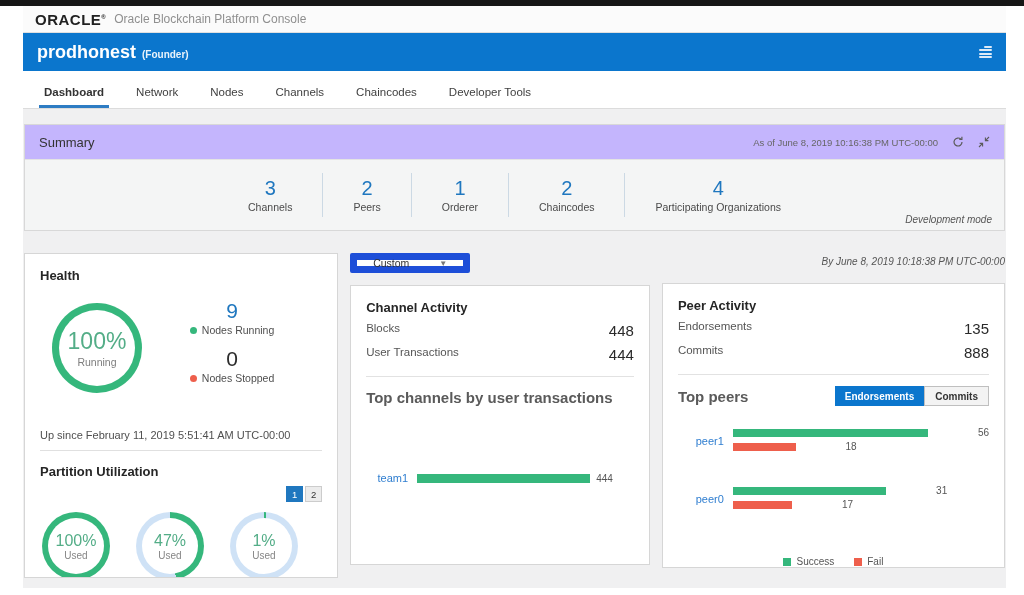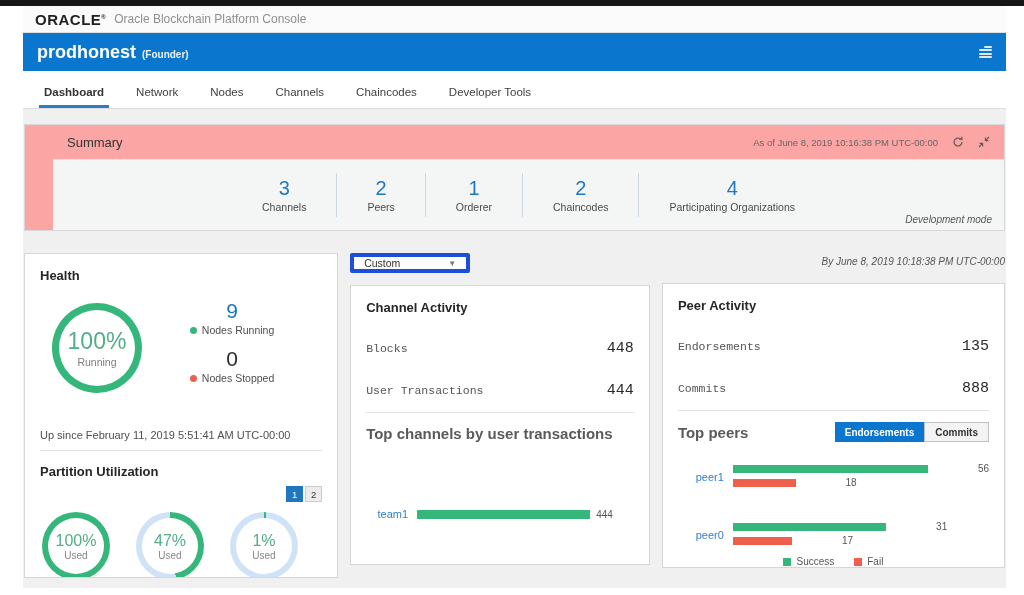--- a/index.html
+++ b/index.html
@@ -32,21 +32,21 @@
   
   .content { background:#f0f0f1; height:509px; }
 
   .tabbar { background:#fff; margin-top:8px; height:30px; border-bottom:1px solid #dcdcdc;
             display:flex; align-items:stretch; padding-left:16px; }
   .tab { display:flex; align-items:center; padding:0 5px; margin-right:22px; font-size:11.5px;
          color:#414141; cursor:pointer; border-bottom:3px solid transparent; }
   .tab.active { font-weight:700; color:#333; border-bottom-color:#2e7cc3; }
 
   
-  .summary-card { margin:15px 1px 0 1px; background:#fca5a5; border:1px solid #d8d8d8;padding-left:28px; }
+  .summary-card { margin:15px 1px 0 1px; background:#c4b5fd; border:1px solid #d8d8d8; }
   .summary-head { height:35px; display:flex; align-items:center; padding:0 14px; border-bottom:1px solid #e4e4e4; }
   .summary-title { font-size:13px; color:#333; }
   .summary-head-right { margin-left:auto; display:flex; align-items:center; gap:14px; }
   .as-of { font-size:9.5px; color:#666; }
   .icon-btn { display:flex; align-items:center; cursor:pointer; }
   .summary-body { background:#f4f5f5; height:70px; position:relative;
                   display:flex; align-items:center; justify-content:center; }
   .stat { text-align:center; padding:0 30px; }
   .stat-num { font-size:20px; color:#1f77bf; line-height:22px; }
   .stat-lbl { font-size:10.5px; color:#4a4a4a; margin-top:2px; }
@@ -83,25 +83,25 @@
   .page-btn.active { background:#1f77bf; color:#fff; }
   .page-btn.inactive { background:#ececec; border:1px solid #ccc; color:#333; }
   .part-donuts { display:flex; gap:26px; margin-top:10px; padding-left:2px; }
   .donut-sm { width:68px; height:68px; }
   .donut-sm .donut-hole { inset:6px; }
   .donut-pct-sm { font-size:16px; color:#53ad87; }
   .donut-sub-sm { font-size:10px; color:#868686; }
 
   
   .mid-col { width:306px; margin-left:12px; }
-  .select-box { width:120px; height:20px; background:#fdfdfd; border:4px solid #1d4ed8; border-radius:2px;
-                display:flex; align-items:center; padding:0 10px; font-size:10.5px; color:#333; cursor:pointer; }
+  .select-box { width:120px; height:20px; background:#fdfdfd; border:7px solid #1d4ed8; border-radius:2px;
+                display:flex; align-items:center; padding:0 16px; font-size:10.5px; color:#333; cursor:pointer; }
   .caret { margin-left:auto; font-size:8px; color:#777; }
   .mid-panel { margin-top:12px; height:280px; padding:14px 15px; }
-  .metric-row { display:flex; align-items:center; margin-top:25px;font-family:Liberation Mono, monospace; }
+  .metric-row { display:flex; align-items:flex-start; margin-top:7px; }
   .metric-lbl { font-size:11.5px; color:#555; }
   .metric-val { margin-left:auto; font-size:15px; font-weight:500; color:#2a2a2a; }
   .rule { border-top:1px solid #e2e2e2; margin-top:13px; }
   .subhead { margin-top:12px; font-size:15px; font-weight:600; color:#5a5a5a; }
   .chan-bar-row { margin-top:66px; display:flex; align-items:center; }
   .bar-label { width:42px; text-align:right; margin-right:9px; font-size:11px; color:#2f7ed0; cursor:pointer; }
   .hbar { height:9px; }
   .bar-green { background:#35b77c; }
   .bar-red { background:#ee5f4c; }
   .bar-val { margin-left:6px; font-size:10px; color:#555; }

